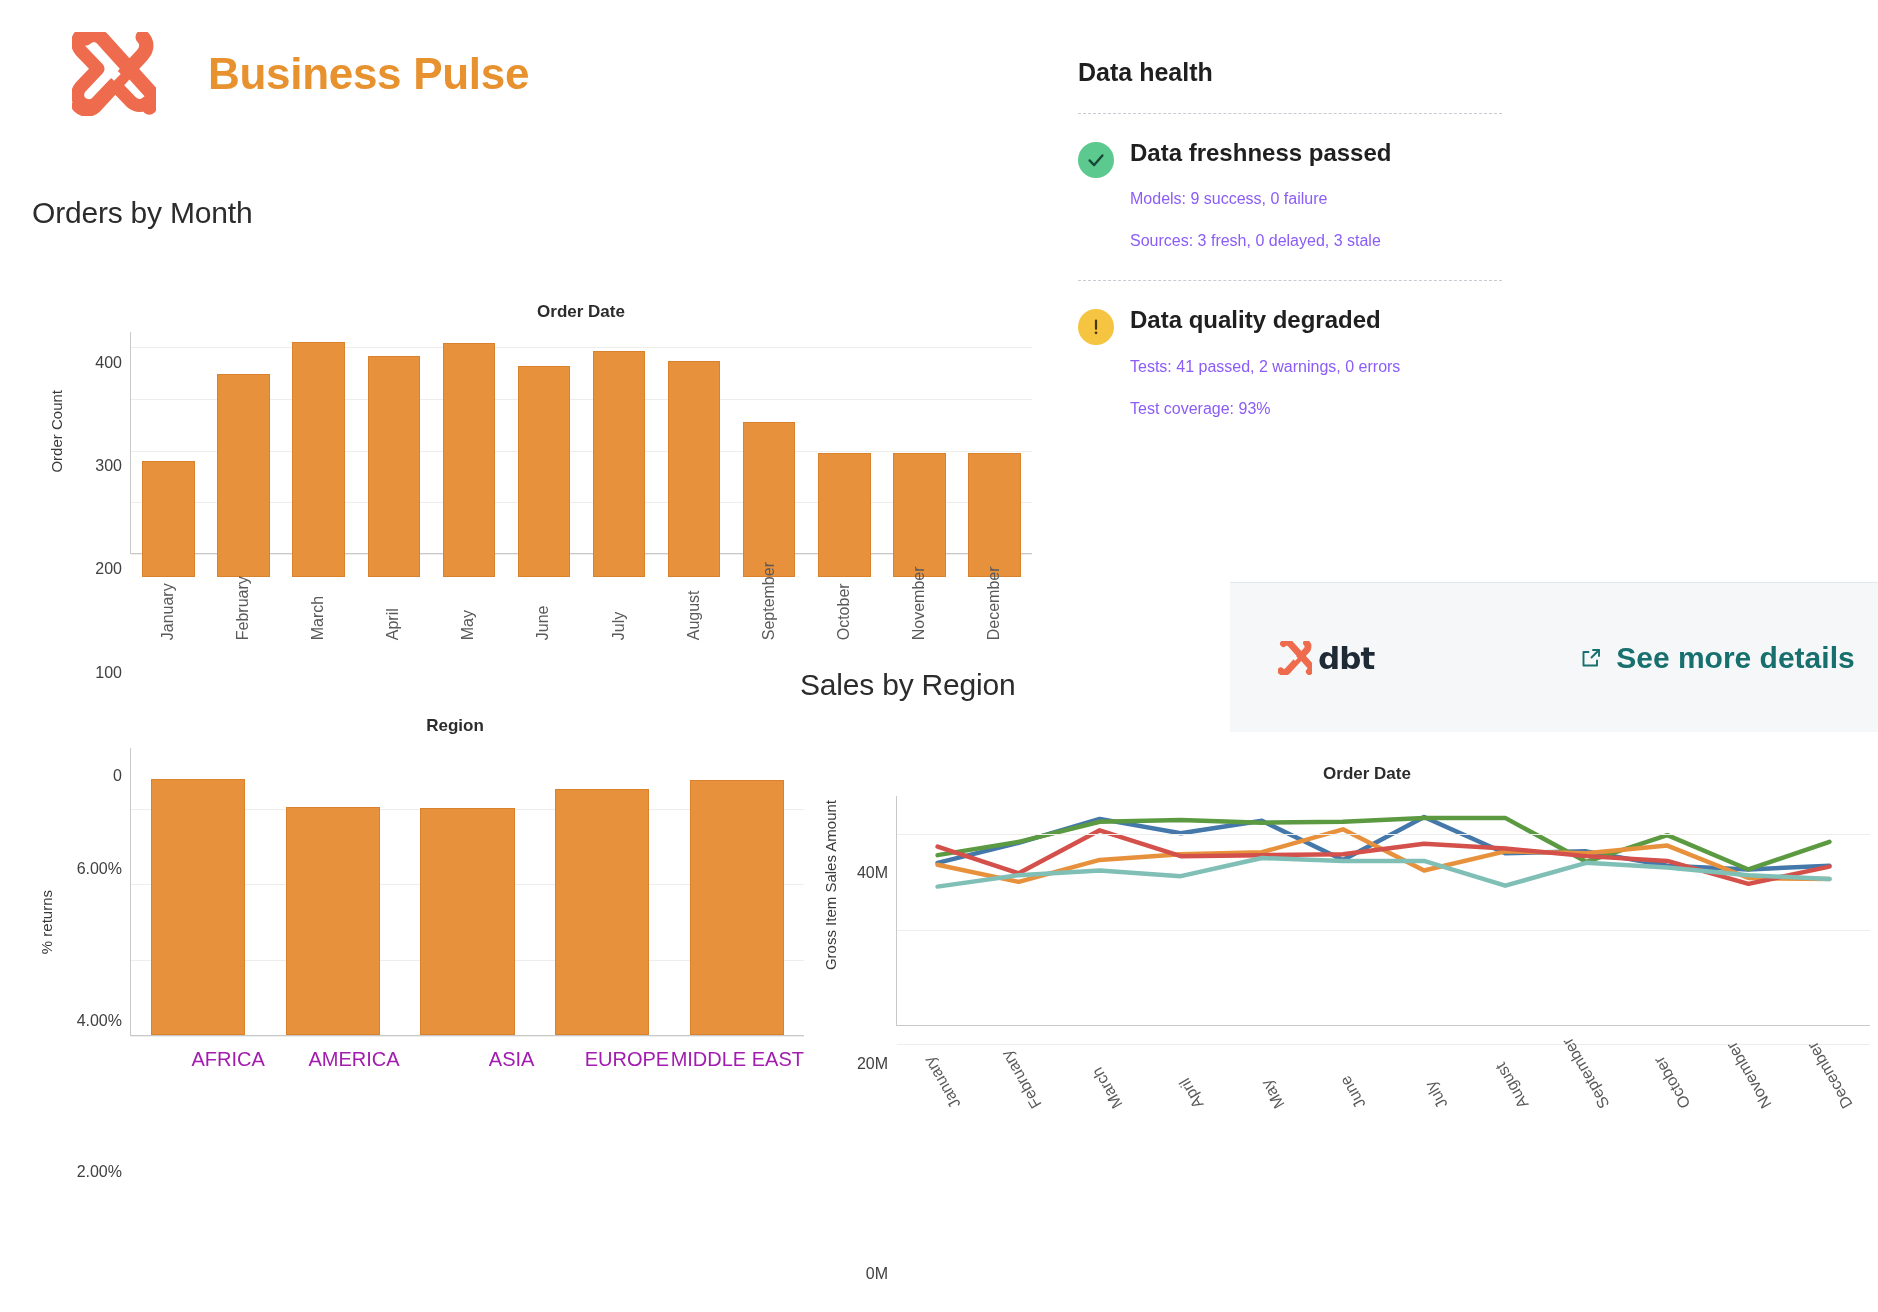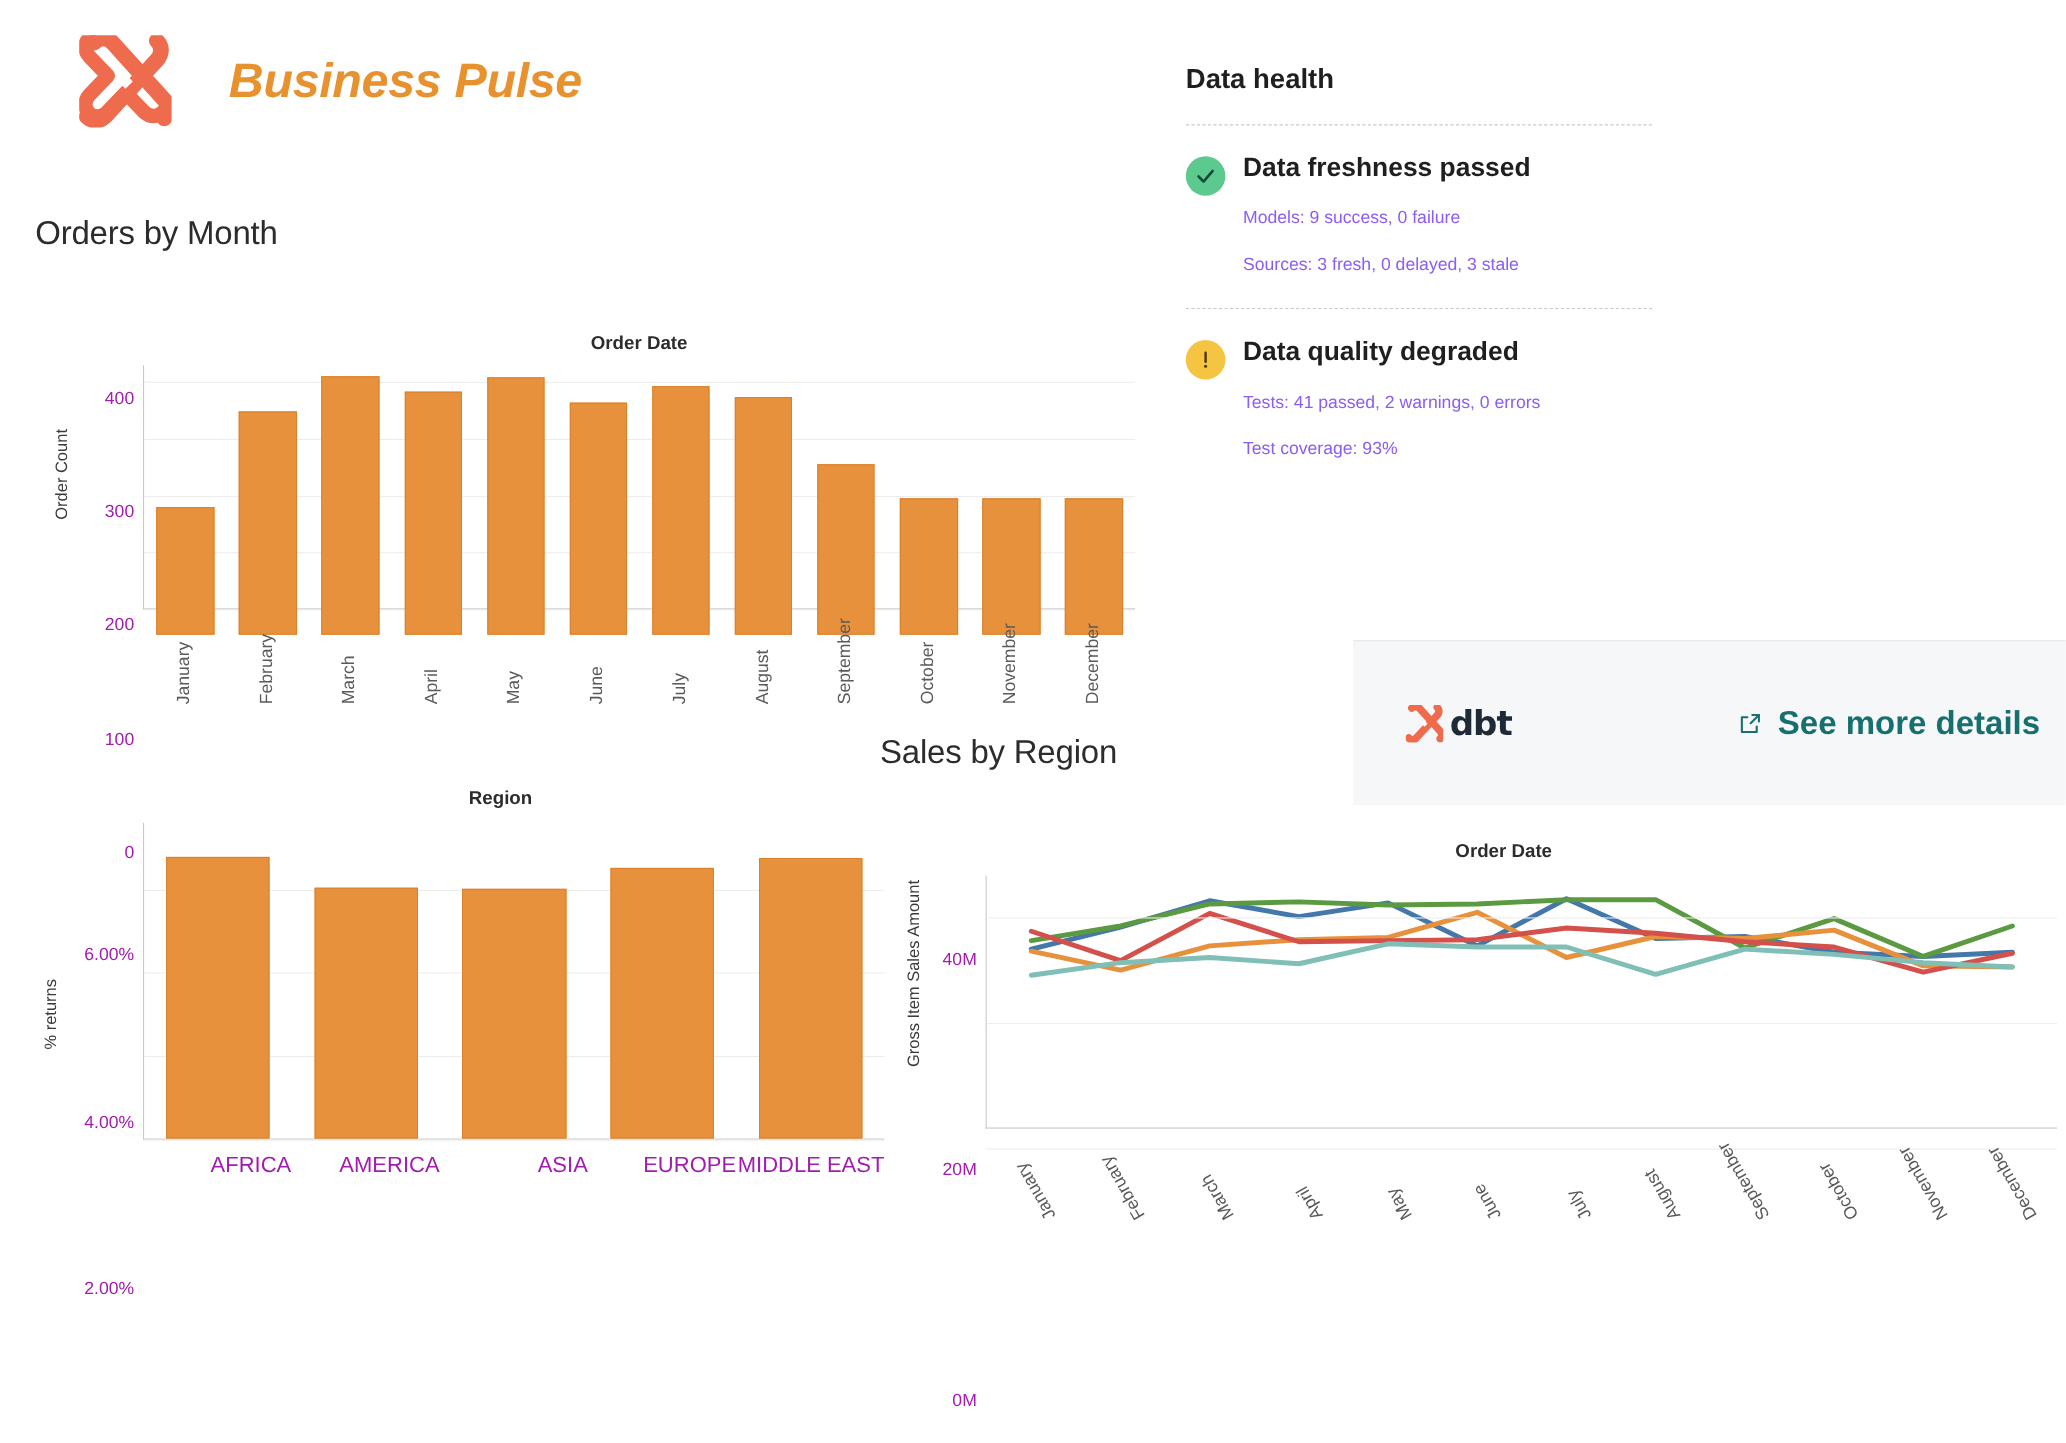--- a/index.html
+++ b/index.html
@@ -11,39 +11,39 @@
   }
   .page { position: relative; width: 1878px; height: 1312px; }
 
   
   .header { position: absolute; left: 72px; top: 32px; display: flex; align-items: center; gap: 52px; }
   .logo-wrap { display: flex; align-items: center; gap: 14px; }
   .dbt-x { width: 84px; height: 84px; }
   .dbt-word { font-family: "DejaVu Sans", sans-serif; font-size: 74px; font-weight: 700;
     color: #1F2A37; letter-spacing: -2px; line-height: 1; position: relative; }
   .dbt-word .tm { font-size: 15px; vertical-align: baseline; font-weight: 400; }
-  .pulse-title { font-size: 44px; font-weight: 700; color: #E8912F; letter-spacing: -0.3px; font-style: italic; }
+  .pulse-title { font-size: 44px; font-weight: 700; color: #E8912F; letter-spacing: -0.3px; }
 
   
   .panel-title { font-size: 30px; font-weight: 400; color: #2C2C2C; letter-spacing: -0.2px; }
 
   
   #orders-panel { position: absolute; left: 32px; top: 196px; width: 1000px; height: 440px; }
   #orders-panel .panel-title { margin-bottom: 10px; }
   .chart-sub { text-align: center; font-size: 17px; font-weight: 600; color: #2C2C2C; }
 
   .bar-chart { position: relative; }
   .axis-title-y {
     position: absolute; writing-mode: vertical-rl; transform: rotate(180deg);
     font-size: 15px; color: #3A3A3A; white-space: nowrap;
   }
   .plot { position: absolute; border-left: 1.5px solid #C9C9C9; border-bottom: 1.5px solid #C9C9C9; }
   .gridline { position: absolute; left: 0; right: 0; height: 1px; background: #EDEDED; }
   .ytick { position: absolute; right: 100%; margin-right: 9px; transform: translateY(-50%);
-    font-size: 16px; color: #a21caf; white-space: nowrap; }
+    font-size: 16px; color: #404040; white-space: nowrap; }
   .bars { position: absolute; left: 0; right: 0; bottom: 0; top: 0; display: flex; align-items: flex-end; }
   .bar-slot { flex: 1; display: flex; justify-content: center; align-items: flex-end; height: 100%; }
   .bar { width: 70%; background: #E8913C; border: 1px solid #D9822B; }
   .xticks-rot { position: absolute; left: 0; right: 0; display: flex; }
   .xticks-rot .xl { flex: 1; display: flex; justify-content: center; }
   .xticks-rot .xl span {
     writing-mode: vertical-rl; transform: rotate(180deg);
     font-size: 16px; color: #5A5A5A; white-space: nowrap;
   }
 

